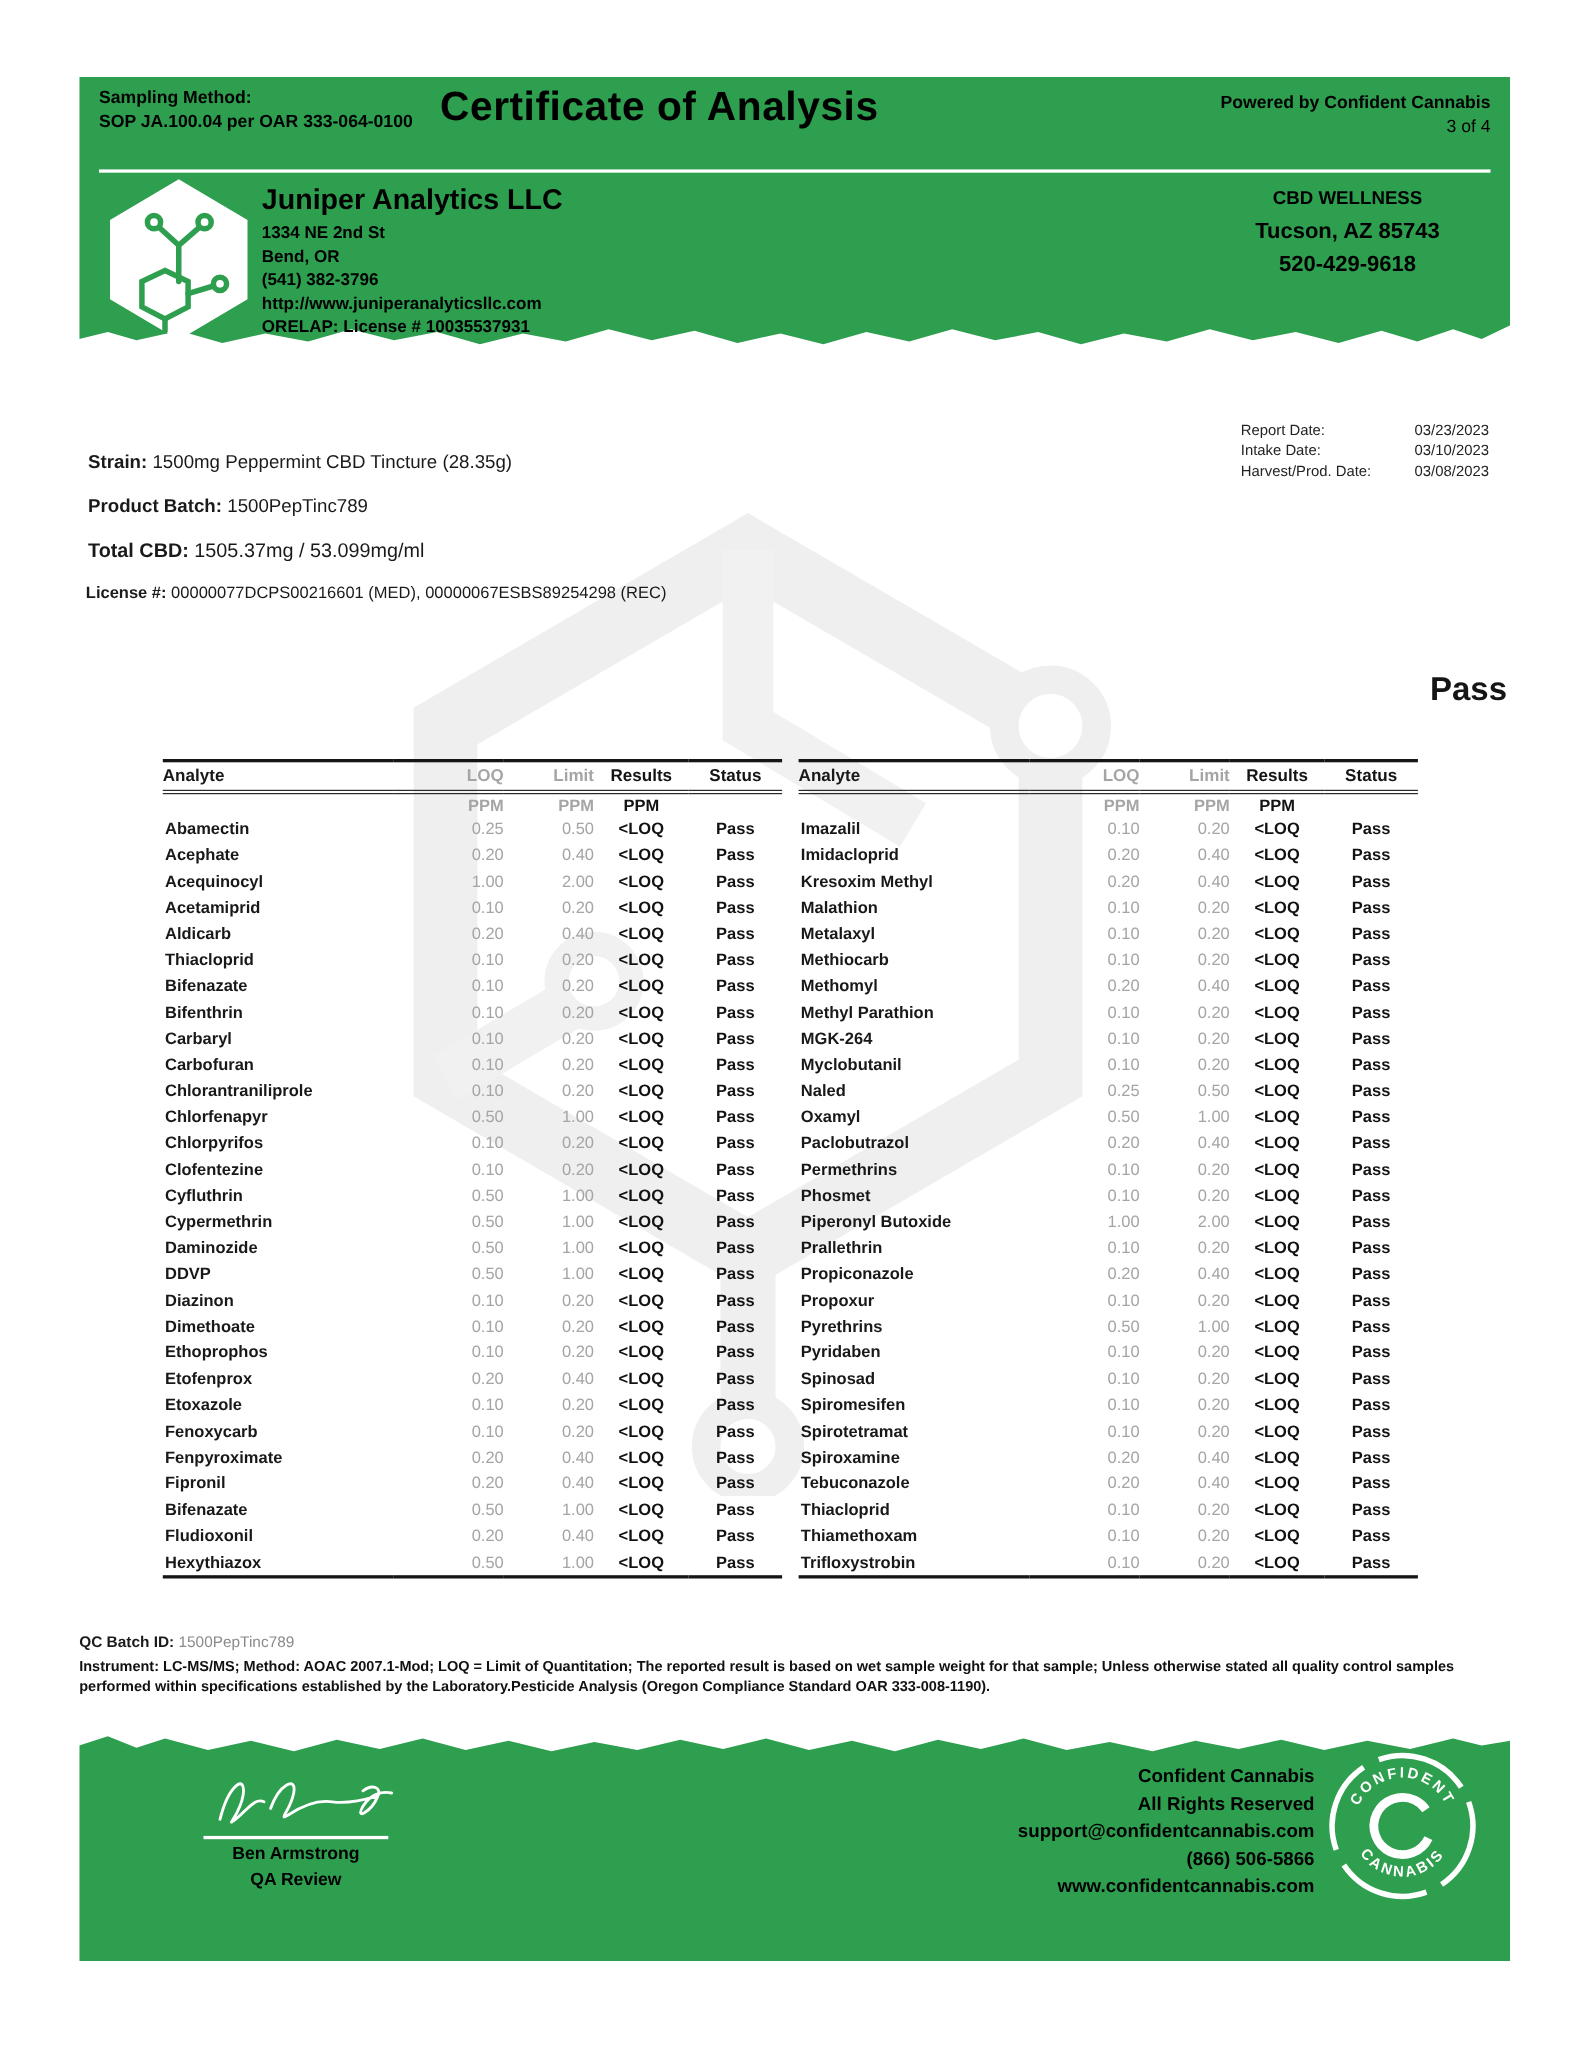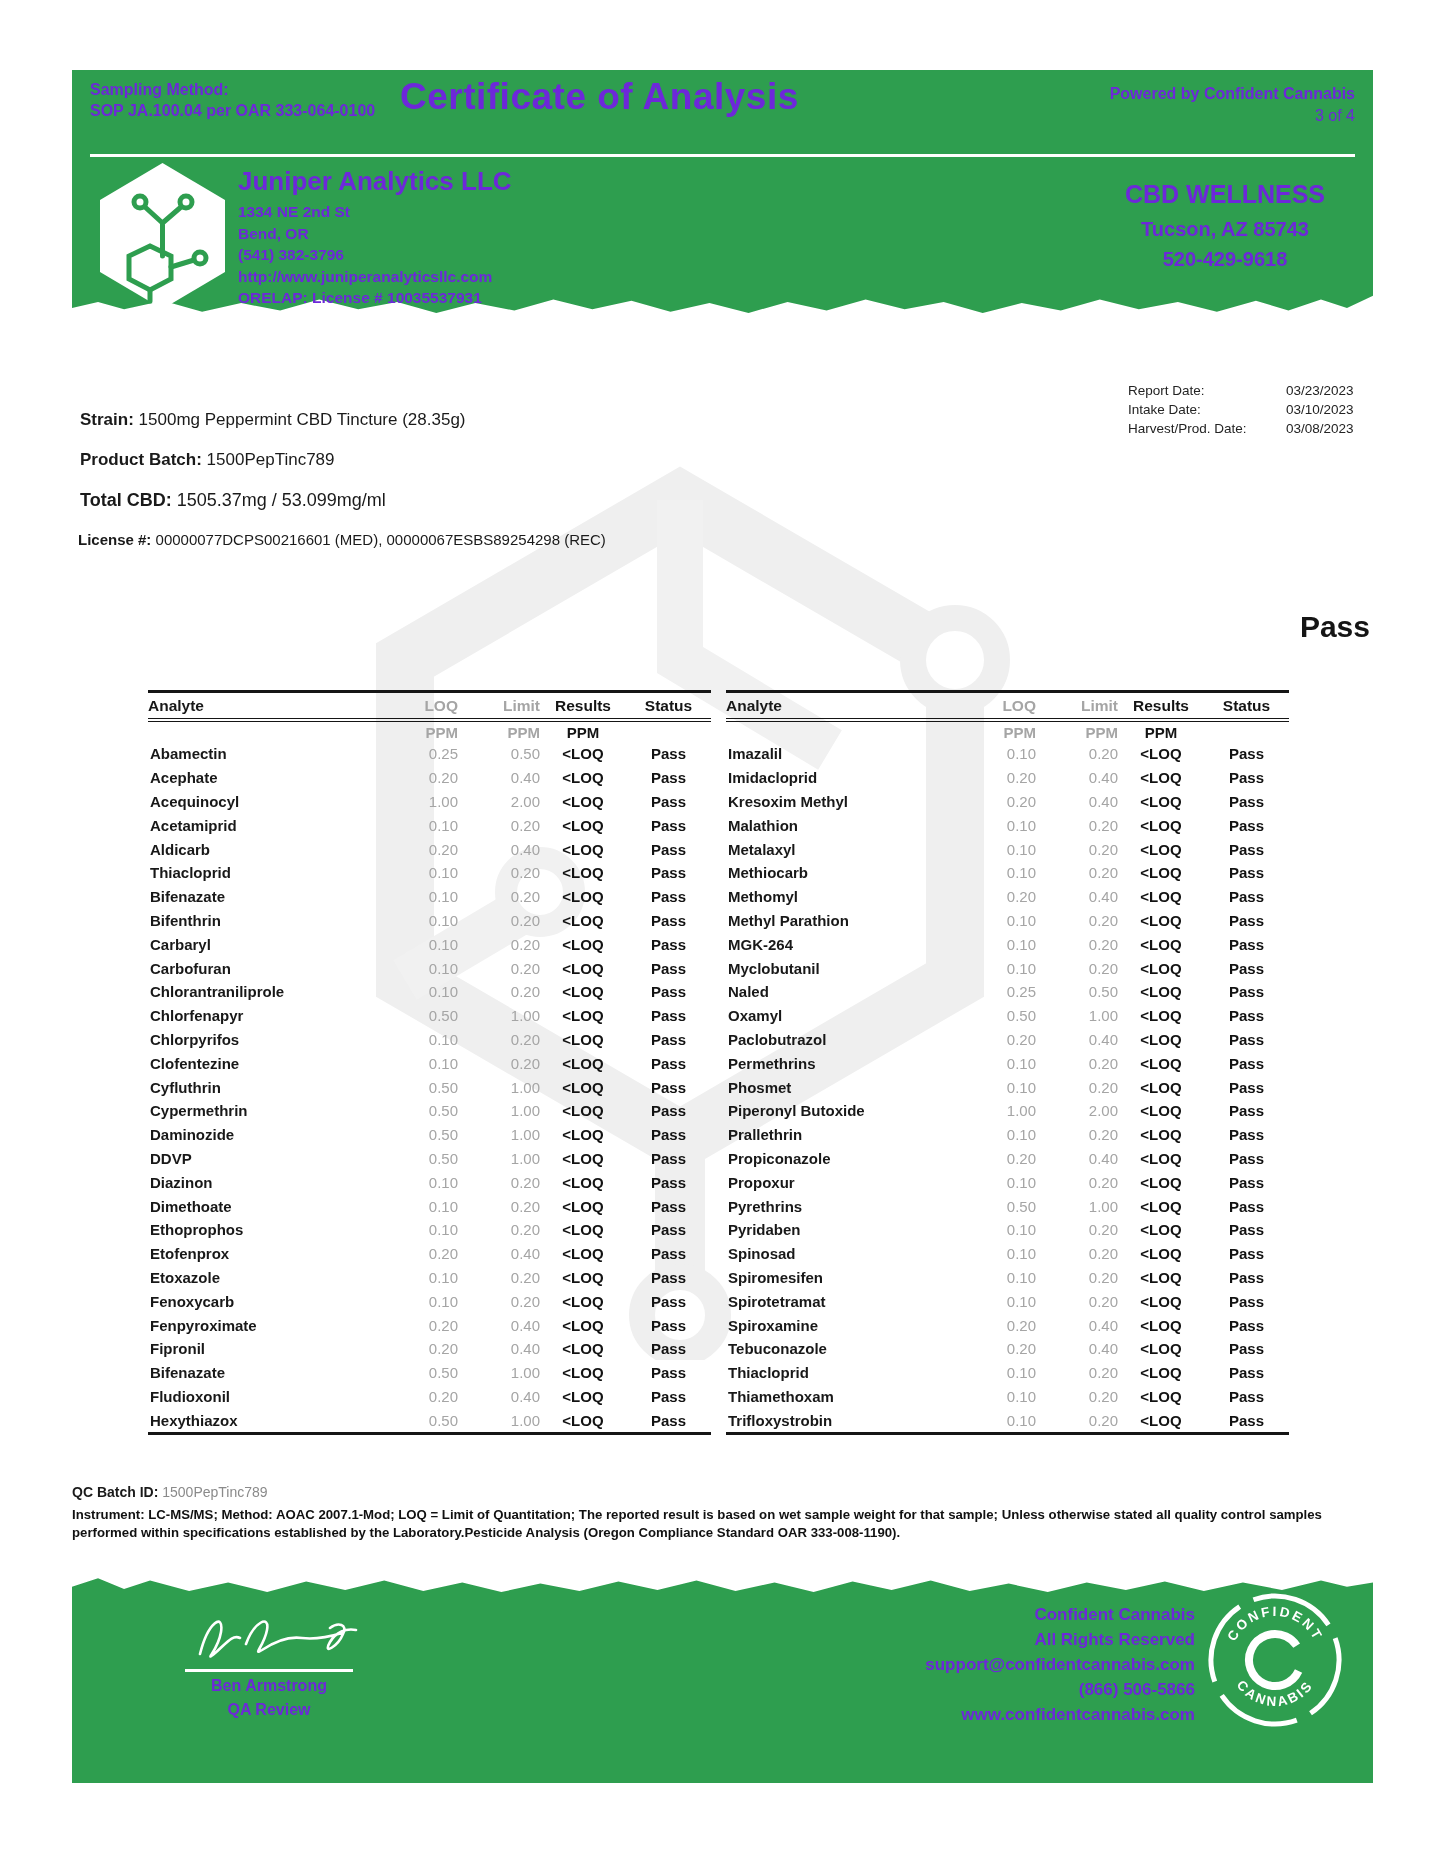--- a/index.html
+++ b/index.html
@@ -10,31 +10,31 @@
   
   #watermark{left:330px;top:430px;z-index:0;}
 
   
   .band{background:#2e9e4f;z-index:1;}
   #header-band{left:72px;top:70px;width:1301px;height:248px;
     clip-path:polygon(0% 0%,100% 0%,100% 91%,98% 96%,96% 92.5%,93.5% 97%,91% 93%,88% 97.5%,85% 93.5%,82% 96.5%,79% 92.5%,76% 97%,73% 94%,70% 98%,67% 93.5%,64% 96.5%,61% 92.5%,58% 97%,55% 93.5%,52% 98%,49% 94%,46% 97.5%,43% 93%,40% 96.5%,37% 92.5%,34% 97%,31% 94%,28% 98%,25% 93.5%,22% 96.5%,19% 92.5%,16% 97%,13% 94%,10% 97.5%,7% 93%,4% 96.5%,2% 93.5%,0% 96%);}
   #footer-band{left:72px;top:1572px;width:1301px;height:211px;
     clip-path:polygon(0% 7%,2% 3%,4% 8%,6% 4%,9% 9%,12% 5%,15% 9.5%,18% 4.5%,21% 8.5%,24% 4%,27% 9%,30% 5%,33% 9.5%,36% 5.5%,39% 9%,42% 4.5%,45% 8.5%,48% 4%,51% 9%,54% 5%,57% 9.5%,60% 4.5%,63% 8.5%,66% 4%,69% 9%,72% 5.5%,75% 9.5%,78% 5%,81% 8.5%,84% 4.5%,87% 9%,90% 5%,93% 8.5%,96% 4%,98% 7%,100% 5%,100% 100%,0% 100%);}
 
-  .wh{color:#6d28d9;}
+  .wh{color:#000000;}
   #sampling{left:90px;top:79px;z-index:2;font-weight:700;font-size:16px;line-height:21px;}
   #coa-title{left:400px;top:76px;z-index:2;font-weight:700;font-size:37px;letter-spacing:.5px;}
   #powered-by{right:90px;top:85px;z-index:2;font-weight:700;font-size:16px;text-align:right;}
   #page-number{right:90px;top:107px;z-index:2;font-weight:400;font-size:16px;text-align:right;}
   #header-divider{left:90px;top:154px;width:1265px;height:3px;background:#fff;z-index:2;}
   #lab-logo{left:95px;top:161px;z-index:2;}
   #lab-name{left:238px;top:166px;z-index:2;font-weight:700;font-size:26px;}
   #lab-lines{left:238px;top:201px;z-index:2;font-weight:700;font-size:15.5px;line-height:21.5px;}
   #client-block{right:90px;top:170px;width:260px;z-index:2;text-align:center;}
-  #client-name{font-weight:700;font-size:25px;margin-bottom:9px;margin-top:10px;}
+  #client-name{font-weight:700;font-size:17px;margin-bottom:9px;}
   #client-loc{font-weight:700;font-size:20px;margin-bottom:7px;}
   #client-phone{font-weight:700;font-size:20px;}
 
   
   #dates-block{left:1128px;top:381px;z-index:2;font-size:13.5px;line-height:19px;color:#232323;}
   .dates-row{display:flex;}
   .dates-label{width:158px;}
   #strain-line{left:80px;top:410px;z-index:2;font-size:17px;}
   #batch-line{left:80px;top:450px;z-index:2;font-size:17px;}
   #totalcbd-line{left:80px;top:490px;z-index:2;font-size:18px;}

